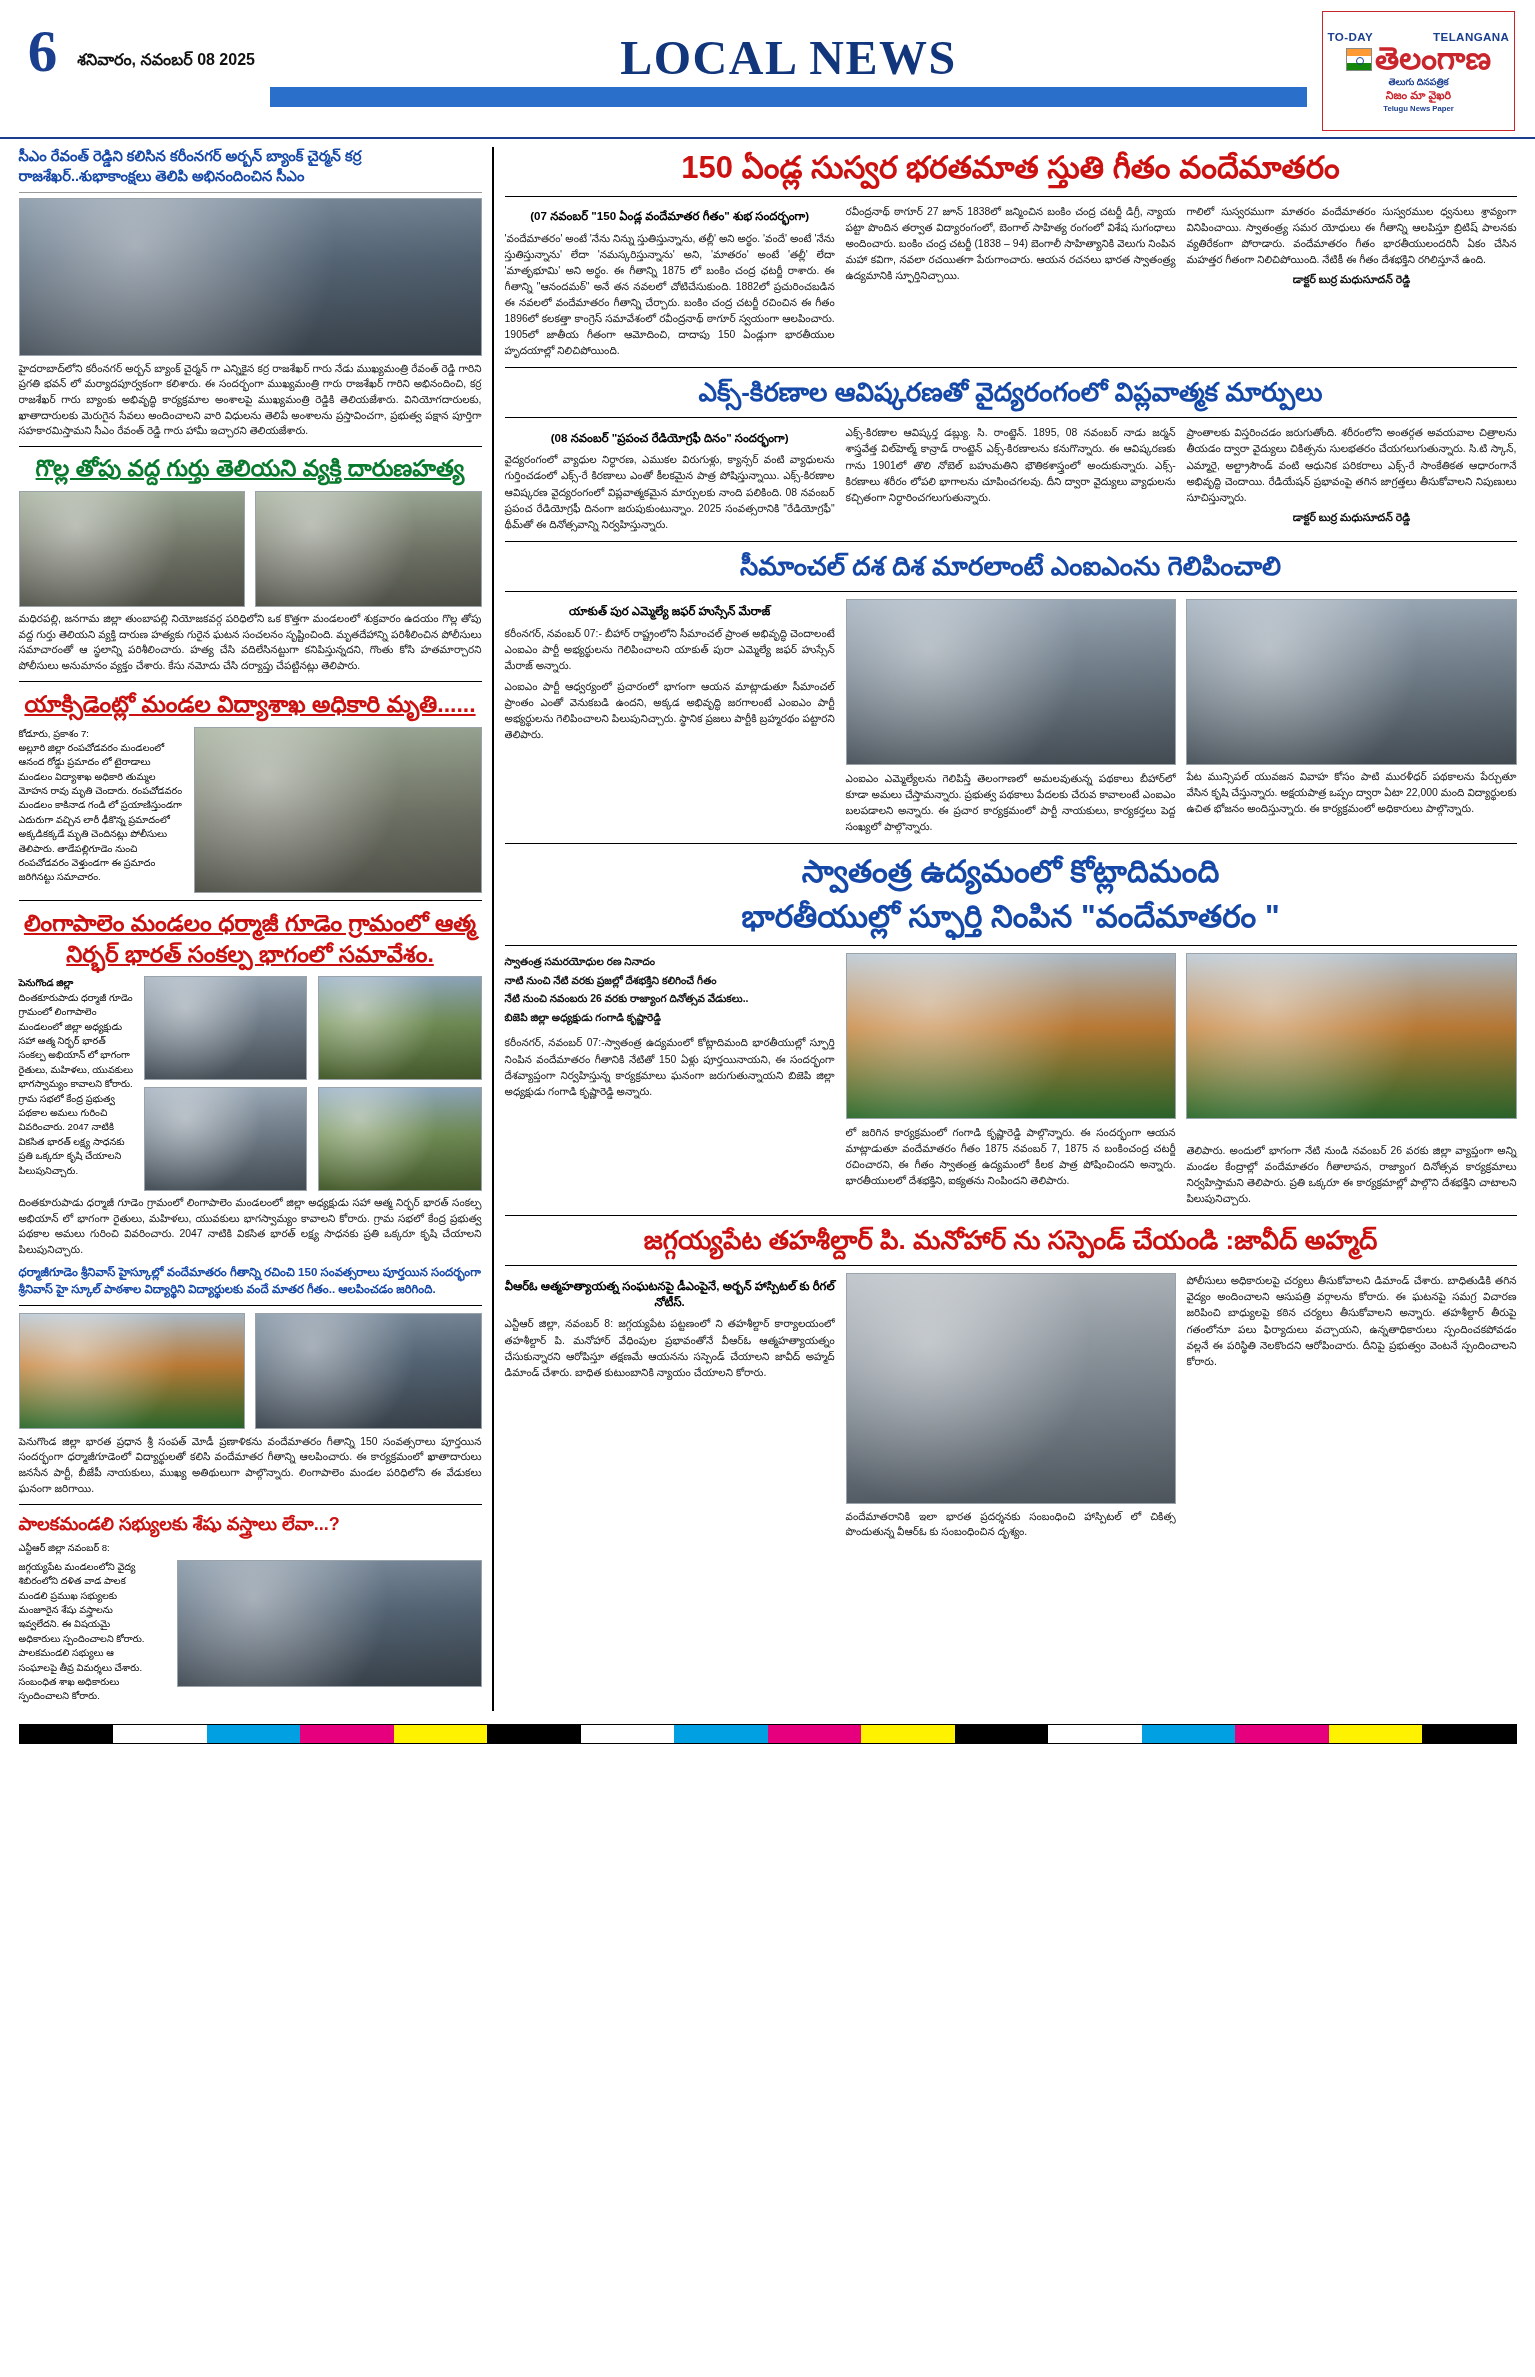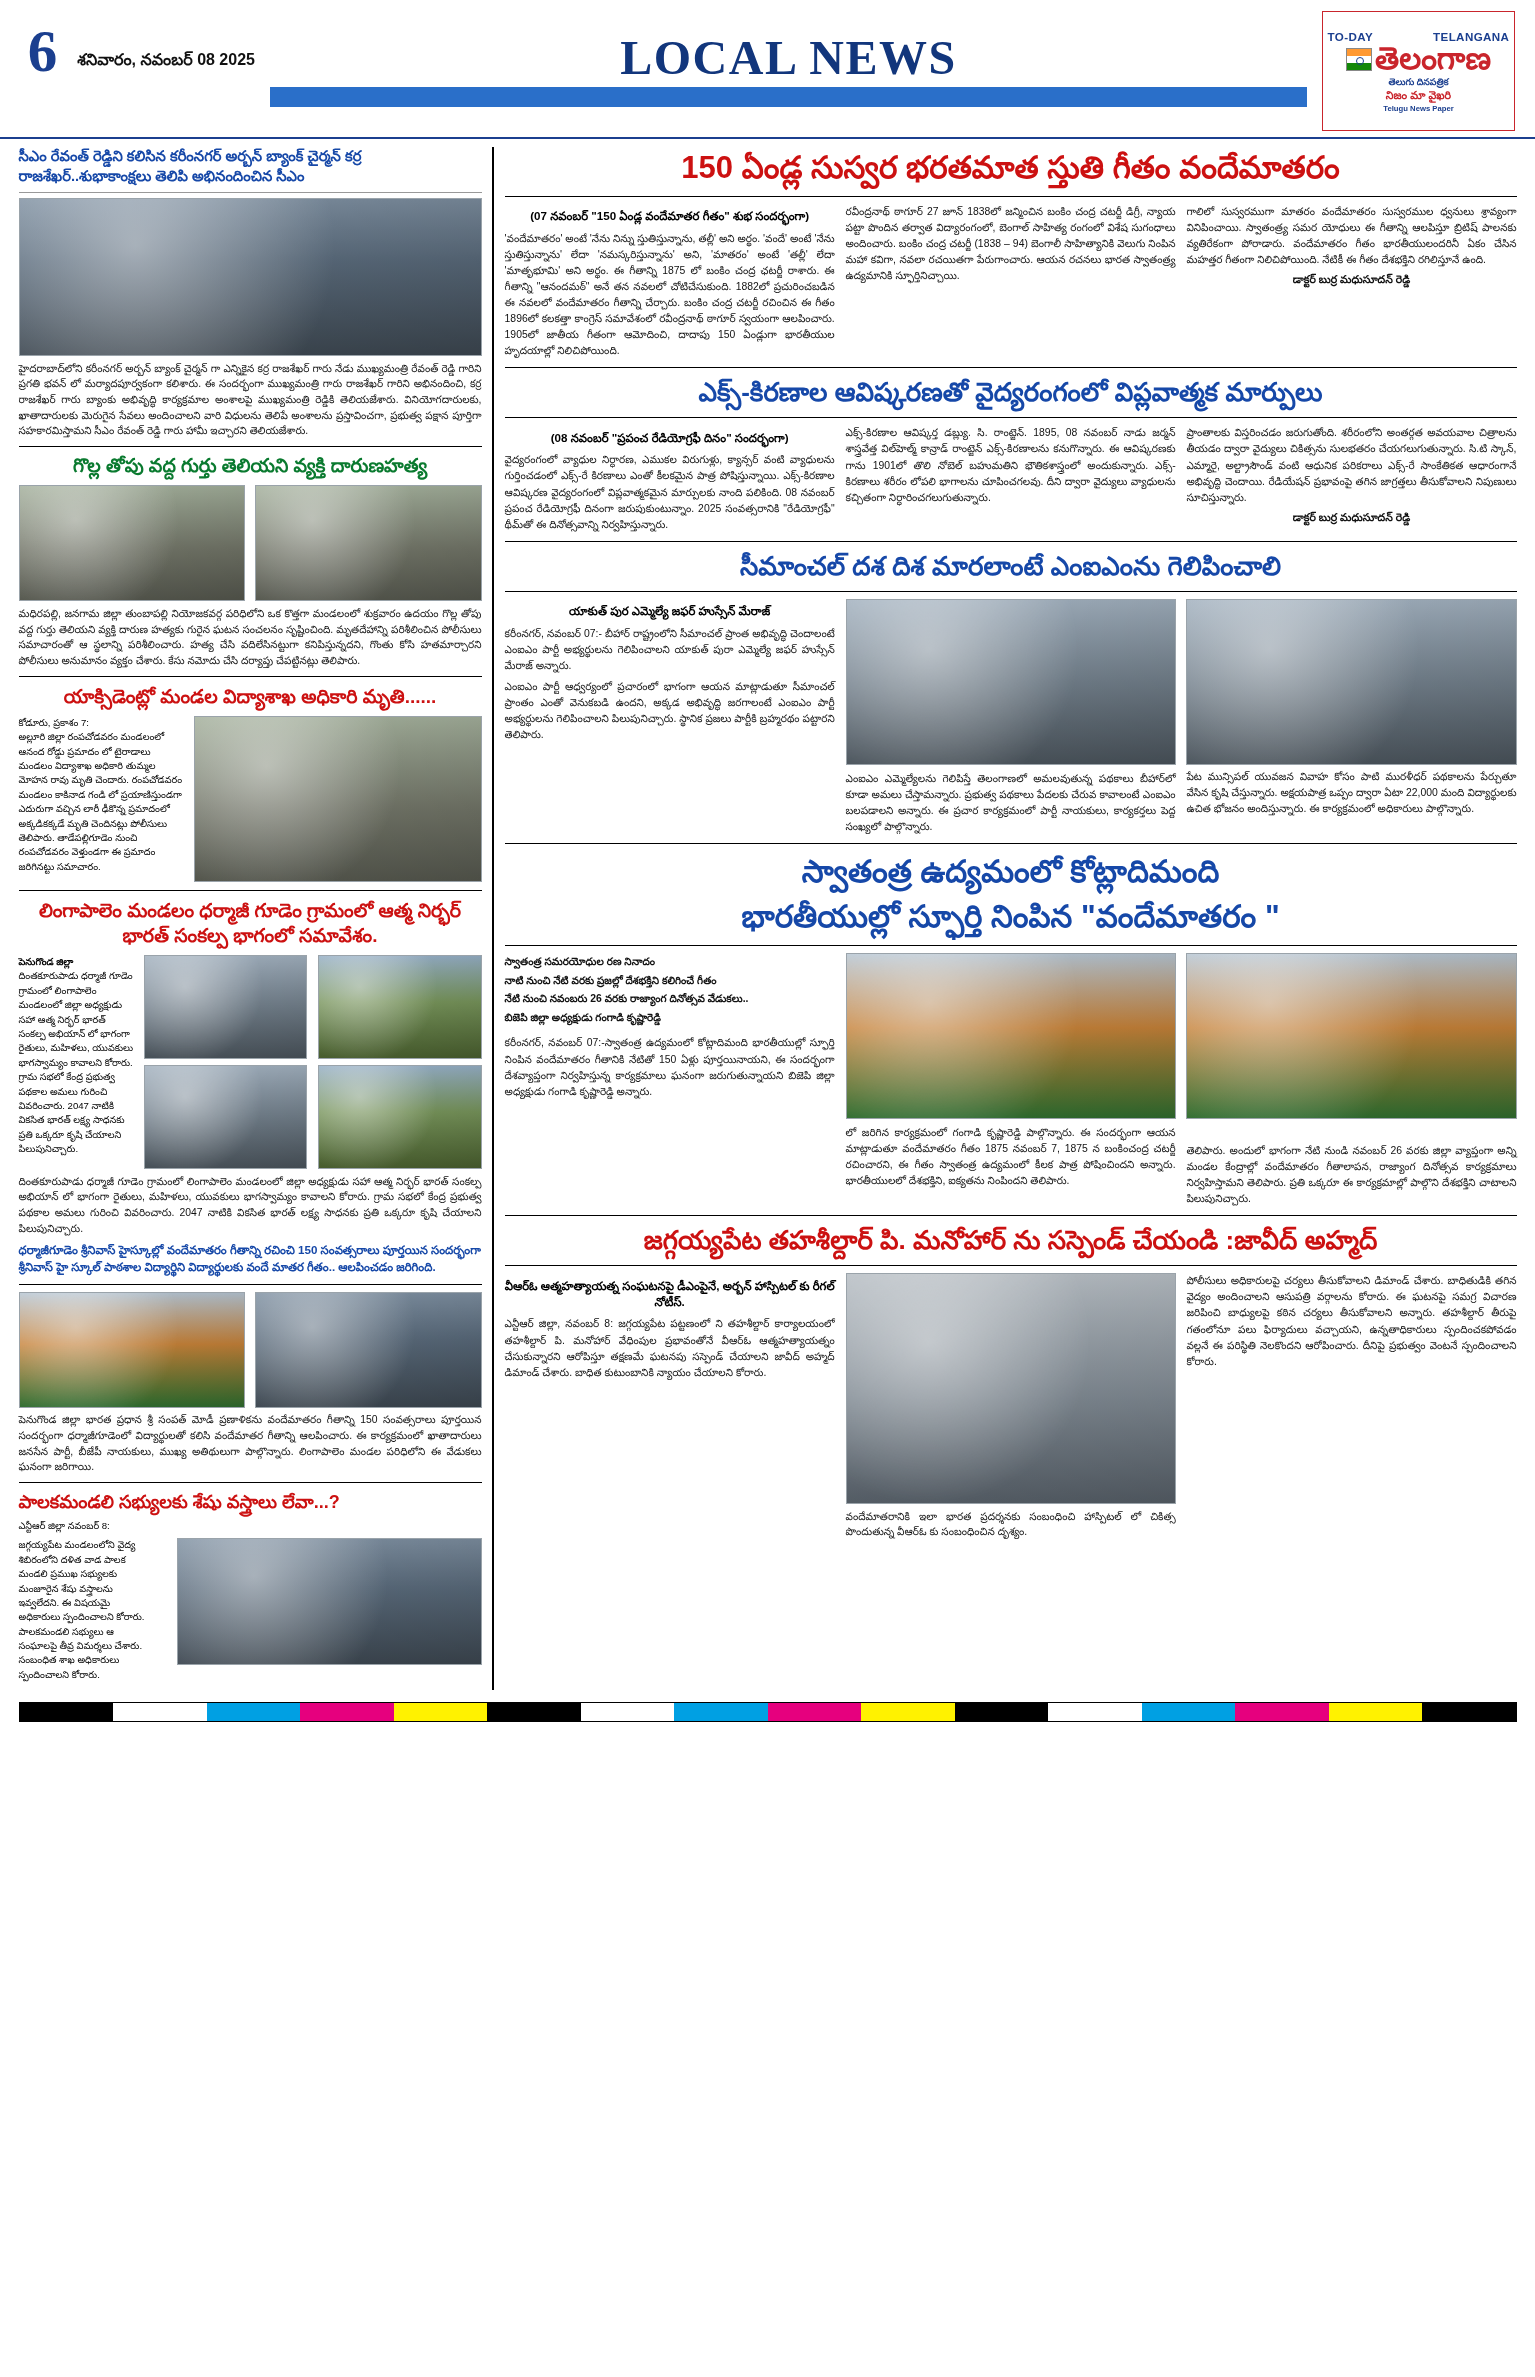--- a/index.html
+++ b/index.html
@@ -134,21 +134,21 @@
     color: #cc1111;
     font-weight: bold;
     line-height: 1.35;
   }
   .hl-green {
     color: #0a7a2f;
     font-weight: bold;
     line-height: 1.3;
   }
   .hl-s { font-size: 14.7px; }
-  .hl-m { font-size: 19px; }
+  .hl-m { font-size: 23px; text-decoration: underline; }
   .hl-l { font-size: 26px; }
   .hl-xl { font-size: 31px; }
 
   .rule { border: 0; border-top: 1.2px solid #000; margin: 7px 0; }
   .rule-thin { border: 0; border-top: 0.8px solid #999; margin: 5.4px 0; }
 
   
   .photo {
     background: #c9cfd4;
     border: 0.8px solid #9aa3aa;
@@ -425,21 +425,21 @@
       </div>
 
       <hr class="rule">
 
       <div class="section">
         <div class="hl-red hl-l centerline">జగ్గయ్యపేట తహశీల్దార్ పి. మనోహార్ ను సస్పెండ్ చేయండి  :జావీద్ అహ్మద్</div>
         <hr class="rule">
         <div class="cols3">
           <div>
             <div class="kicker">వీఆర్ఓ ఆత్మహత్యాయత్న సంఘటనపై డీఎంపైనే, అర్బన్ హాస్పిటల్ కు రీగల్ నోటీస్.</div>
-            <div class="body-txt">ఎన్టీఆర్ జిల్లా, నవంబర్ 8: జగ్గయ్యపేట పట్టణంలో ని తహశీల్దార్ కార్యాలయంలో తహశీల్దార్ పి. మనోహార్ వేధింపుల ప్రభావంతోనే వీఆర్ఓ ఆత్మహత్యాయత్నం చేసుకున్నారని ఆరోపిస్తూ తక్షణమే ఘటనపు సస్పెండ్ చేయాలని జావీద్ అహ్మద్ డిమాండ్ చేశారు. బాధిత కుటుంబానికి న్యాయం చేయాలని కోరారు.</div>
+            <div class="body-txt">ఎన్టీఆర్ జిల్లా, నవంబర్ 8: జగ్గయ్యపేట పట్టణంలో ని తహశీల్దార్ కార్యాలయంలో తహశీల్దార్ పి. మనోహార్ వేధింపుల ప్రభావంతోనే వీఆర్ఓ ఆత్మహత్యాయత్నం చేసుకున్నారని ఆరోపిస్తూ తక్షణమే ఆయనను సస్పెండ్ చేయాలని జావీద్ అహ్మద్ డిమాండ్ చేశారు. బాధిత కుటుంబానికి న్యాయం చేయాలని కోరారు.</div>
           </div>
           <div>
             <div class="photo ph-portrait" style="height:231px"></div>
             <div class="cap">వందేమాతరానికి ఇలా భారత ప్రదర్శనకు సంబంధించి హాస్పిటల్ లో చికిత్స పొందుతున్న వీఆర్ఓ కు సంబంధించిన దృశ్యం.</div>
           </div>
           <div>
             <div class="body-txt">పోలీసులు అధికారులపై చర్యలు తీసుకోవాలని డిమాండ్ చేశారు. బాధితుడికి తగిన వైద్యం అందించాలని ఆసుపత్రి వర్గాలను కోరారు. ఈ ఘటనపై సమగ్ర విచారణ జరిపించి బాధ్యులపై కఠిన చర్యలు తీసుకోవాలని అన్నారు. తహశీల్దార్ తీరుపై గతంలోనూ పలు ఫిర్యాదులు వచ్చాయని, ఉన్నతాధికారులు స్పందించకపోవడం వల్లనే ఈ పరిస్థితి నెలకొందని ఆరోపించారు. దీనిపై ప్రభుత్వం వెంటనే స్పందించాలని కోరారు.</div>
           </div>
         </div>
       </div>

